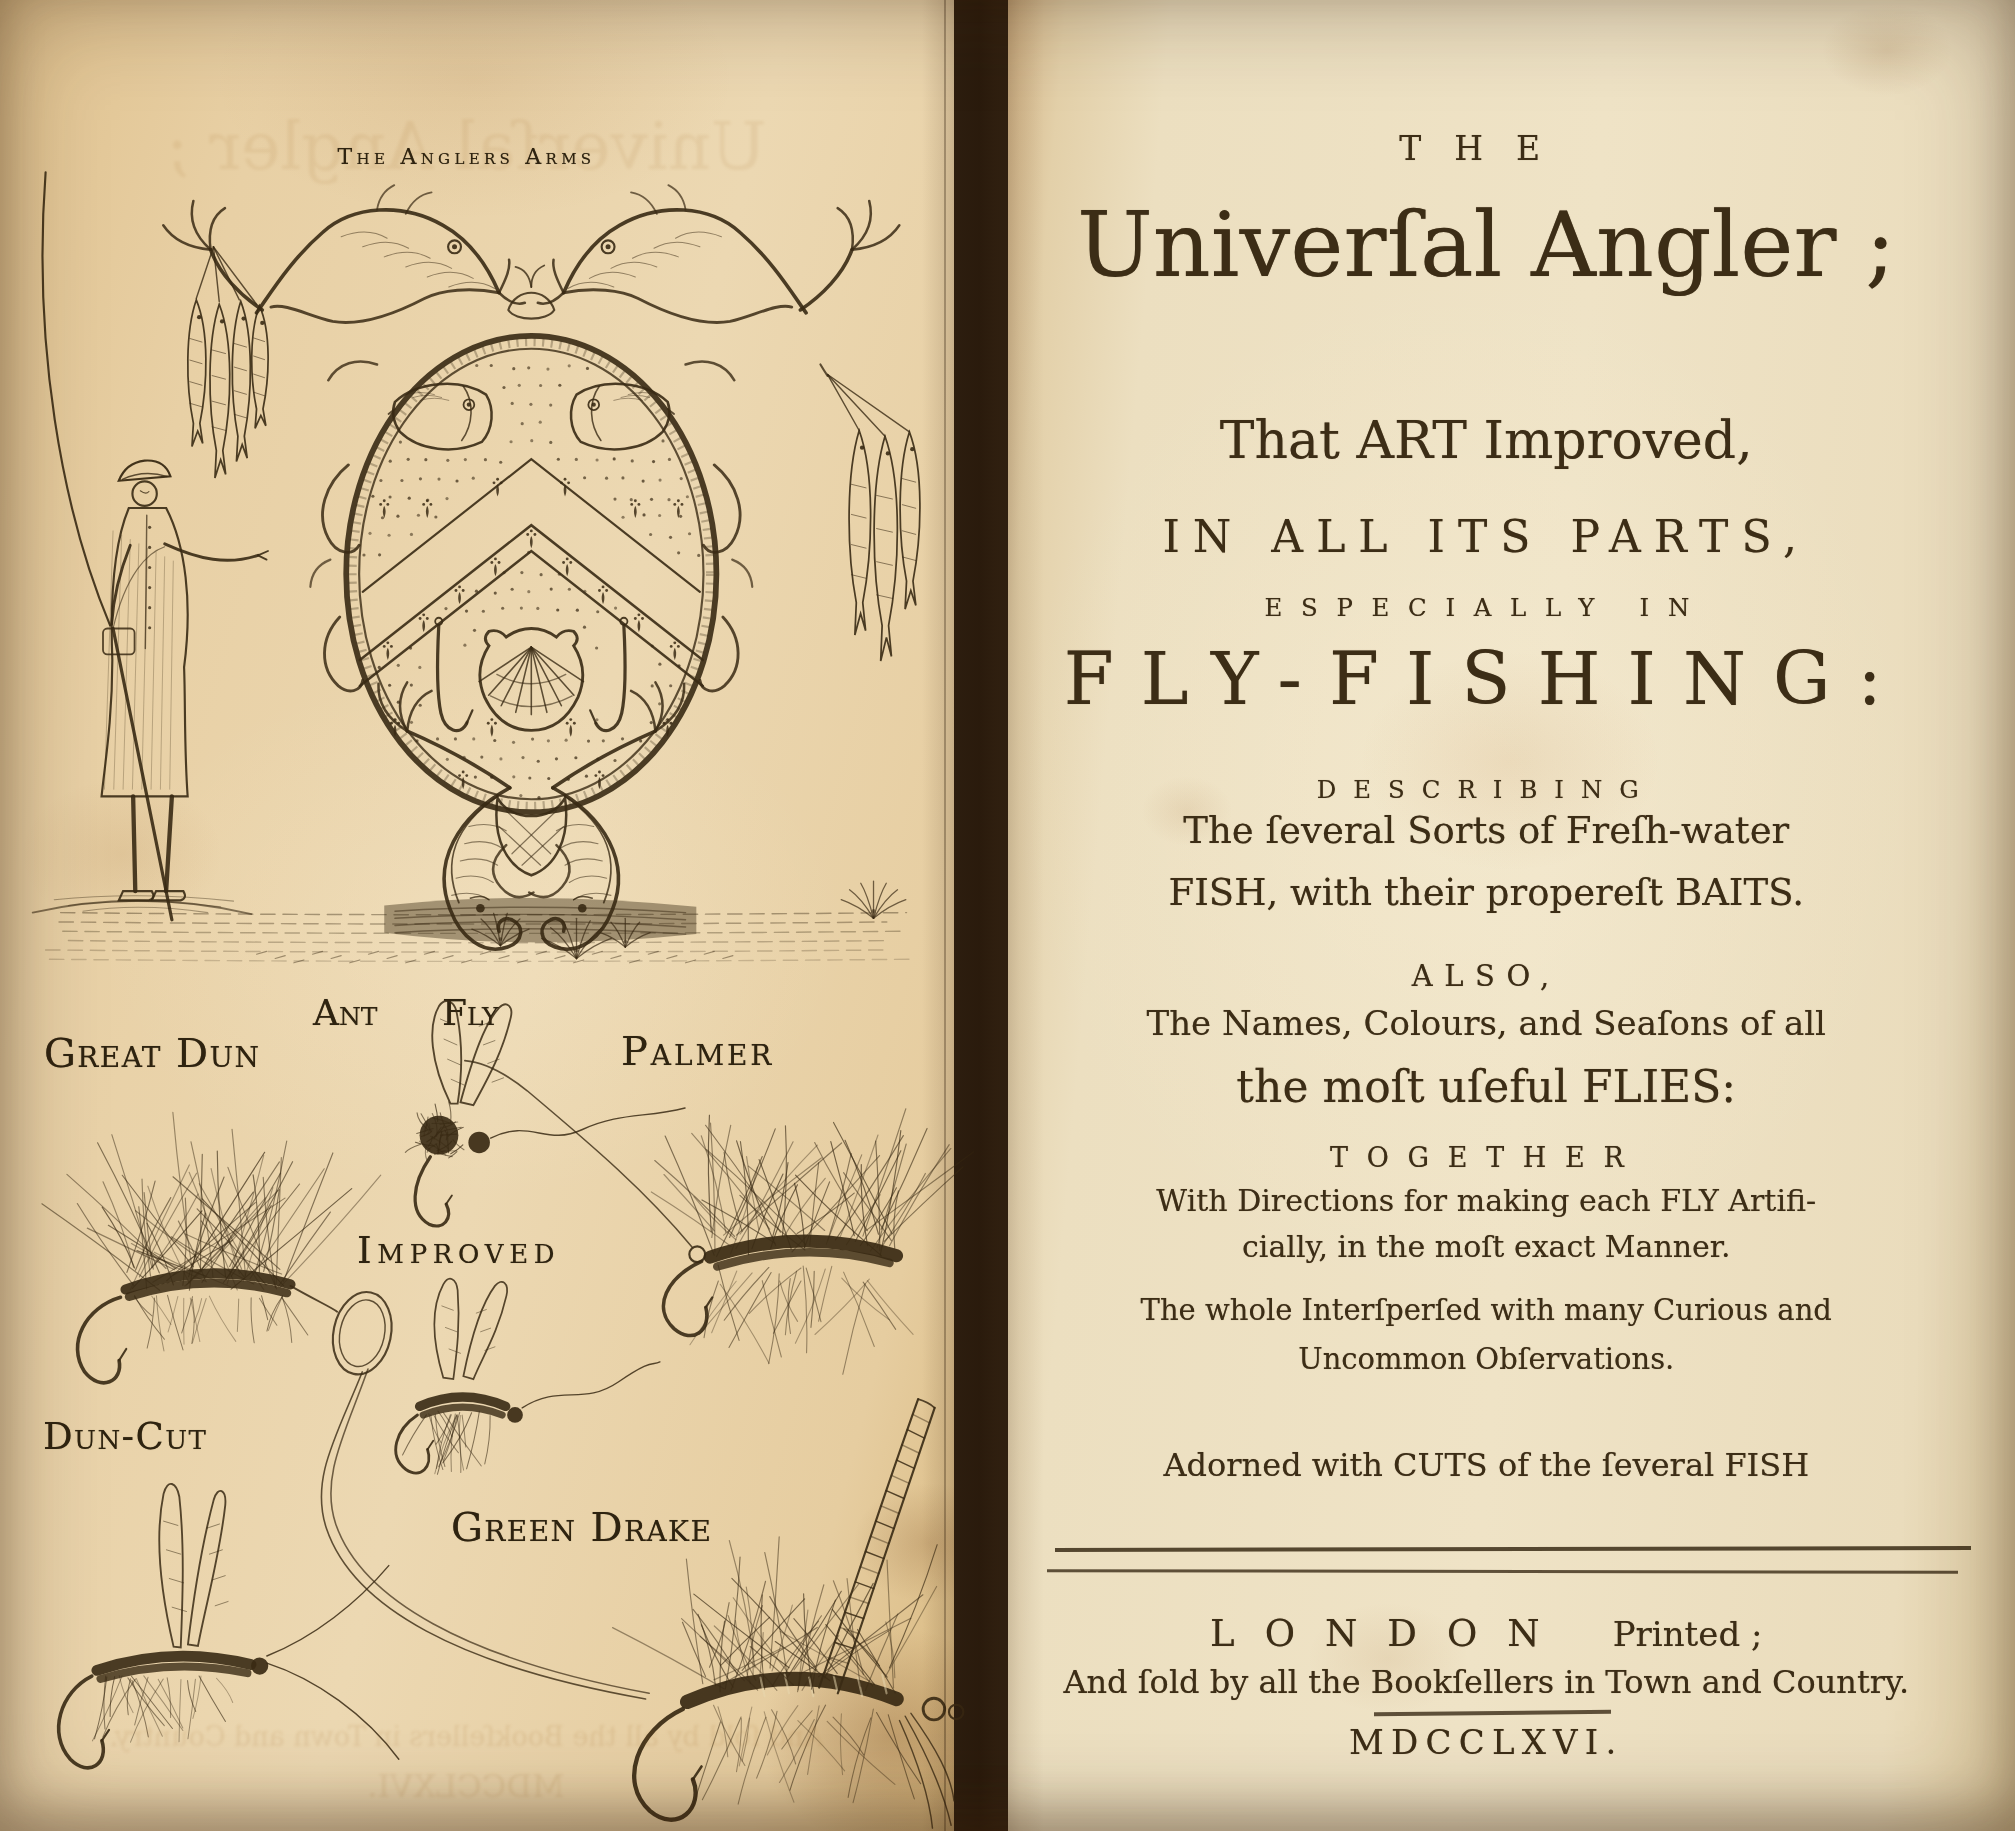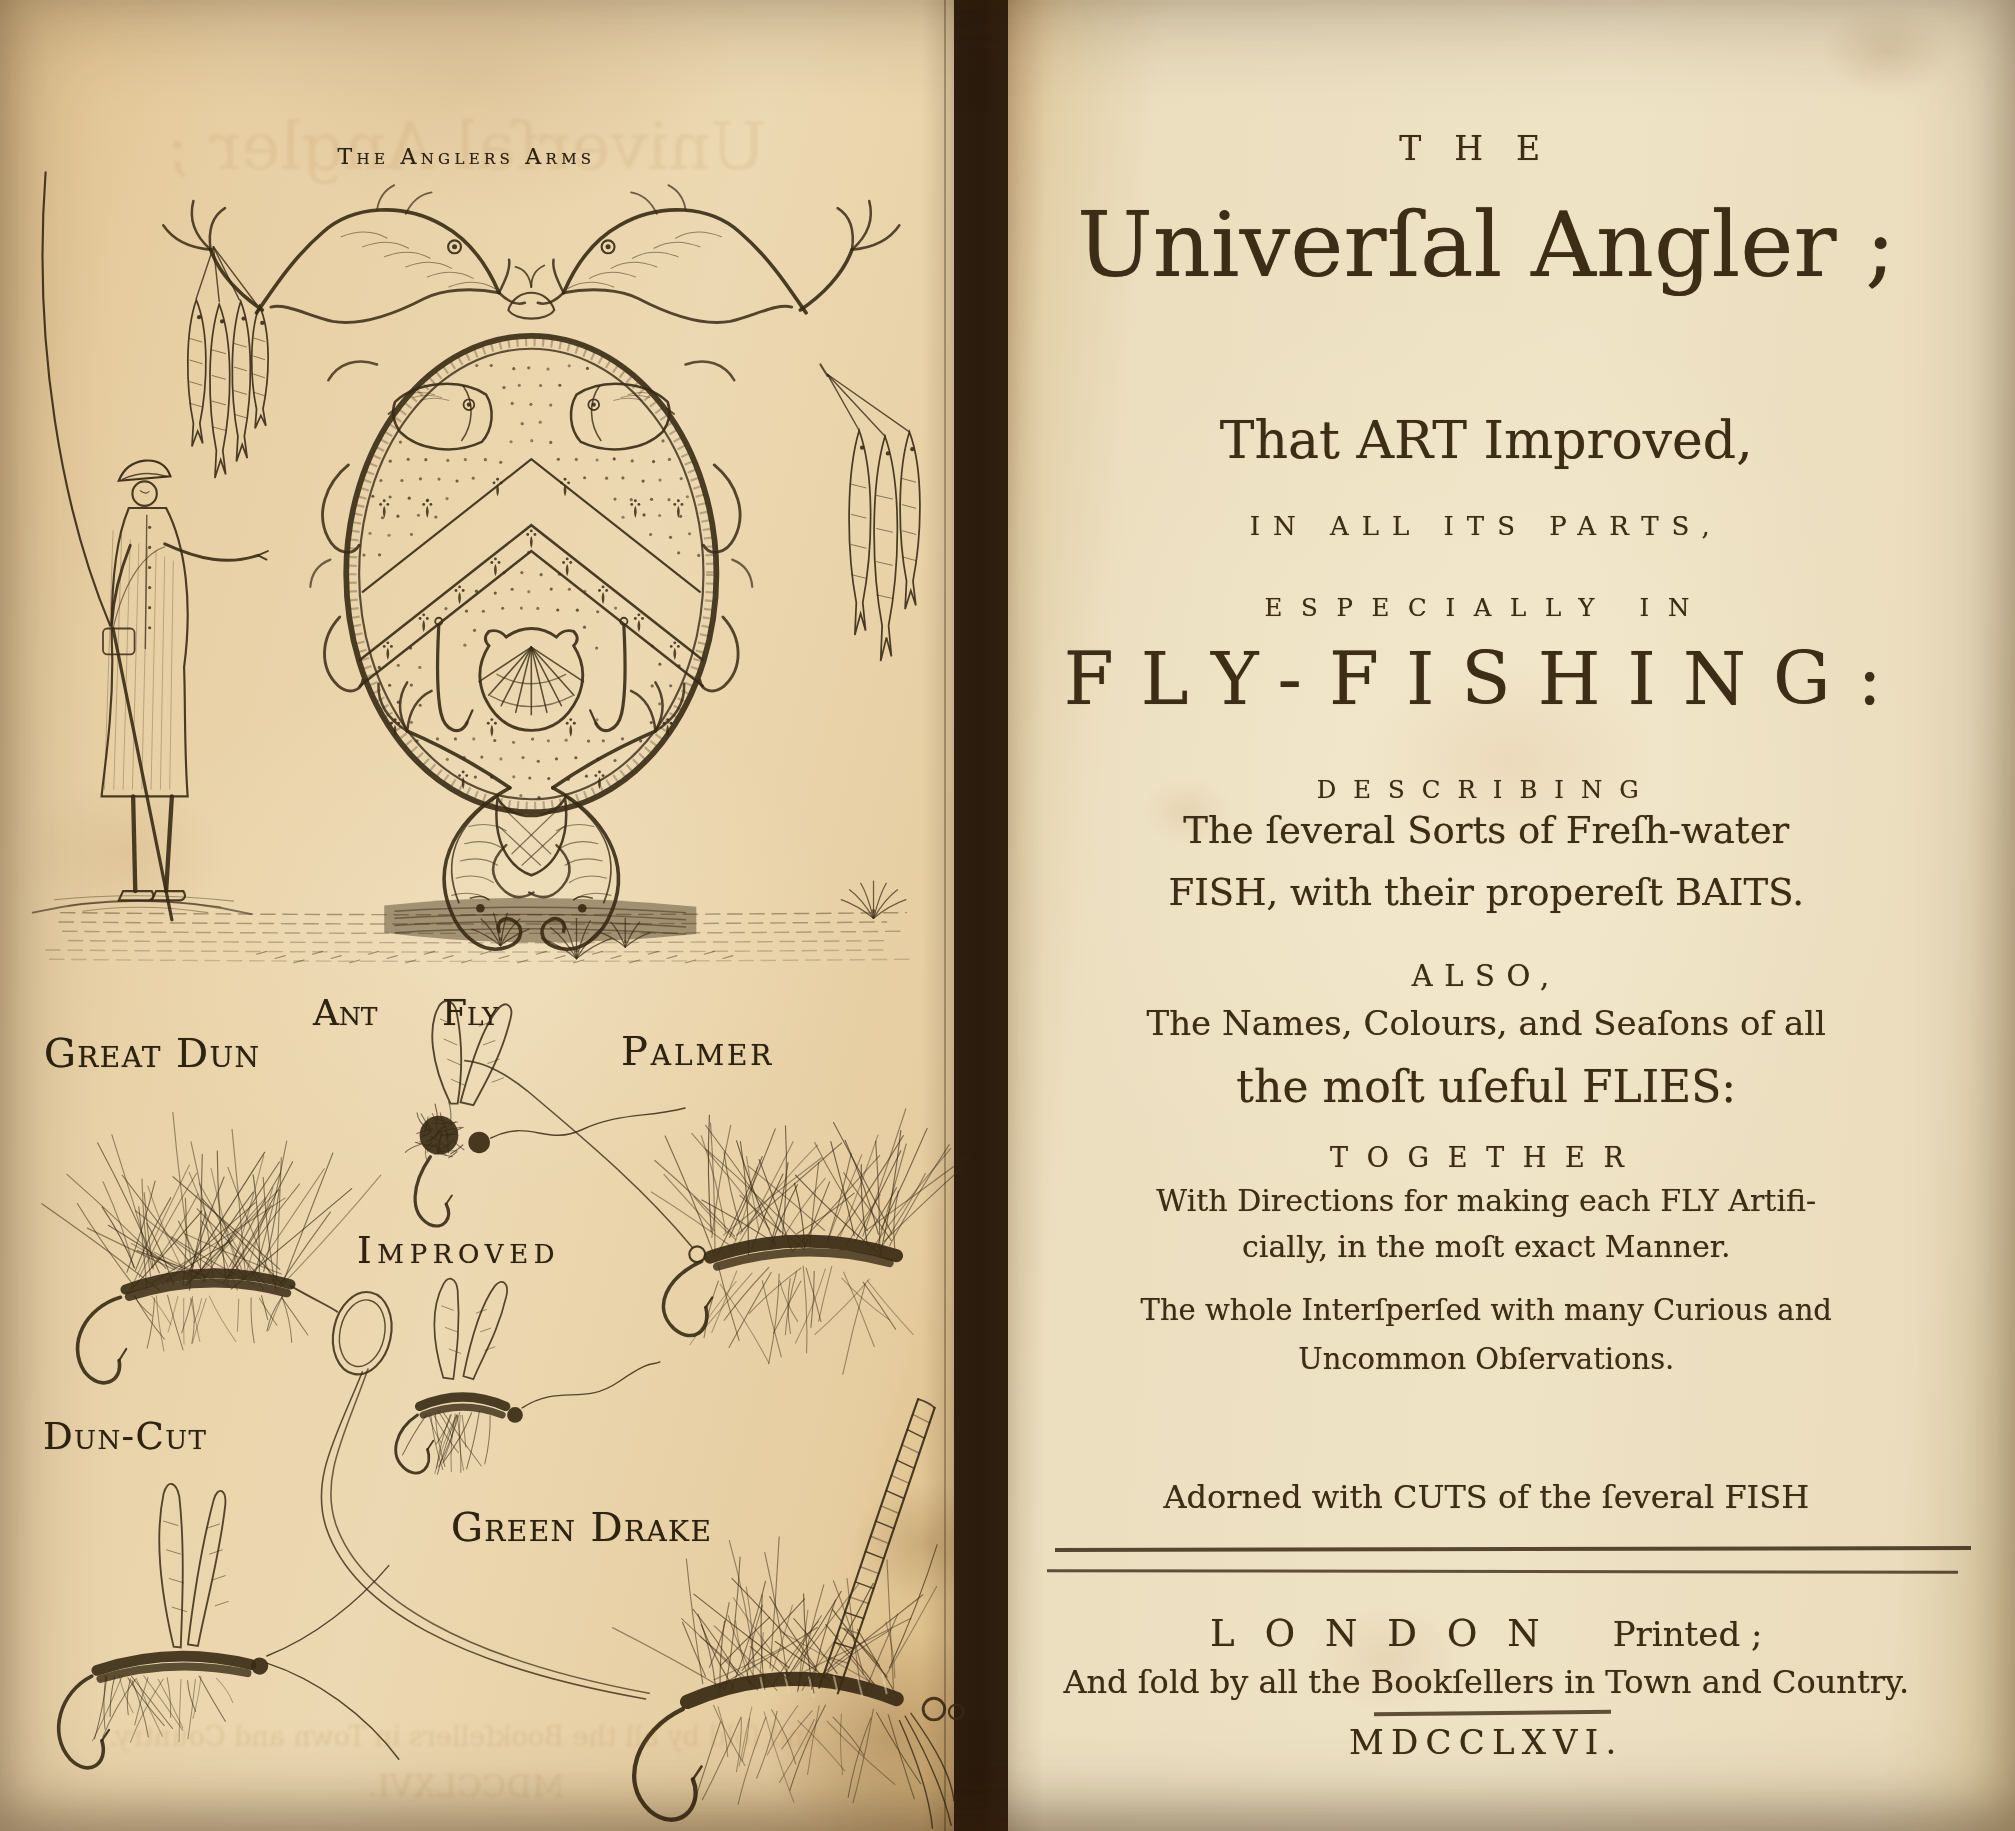--- a/index.html
+++ b/index.html
@@ -29,35 +29,35 @@
   #fold-line{position:absolute;top:0;left:944px;width:2.2px;height:1831px;background:rgba(40,22,6,.30);}
   #vignette{position:absolute;inset:0;box-shadow:inset 0 0 100px rgba(55,32,10,.38), inset 0 -21.5px 43px rgba(55,32,10,.25);}
   
   .ink{color:#3c2d16;text-shadow:0 0 0.7px rgba(60,42,16,.55);}
   .ln{position:absolute;left:21.5px;right:72px;text-align:center;white-space:nowrap;}
   
   .t-the       {top:129px; font-size:33px; letter-spacing:33px;}
   .t-title     {top:192px; font-size:90px;}
   .t-or        {top:329px; font-size:29px; letter-spacing:20px;}
   .t-improved  {top:410px; font-size:52px;}
-  .t-parts     {top:511px; font-size:26px; letter-spacing:13px;}
+  .t-parts     {top:511px; font-size:44px; letter-spacing:13px;}
   .t-especially{top:593px; font-size:24.4px; letter-spacing:18.7px;}
   .t-flyfishing{top:637px; font-size:72px;letter-spacing:27px;}
   .t-describing{top:775px;font-size:24.4px; letter-spacing:17px;}
   .t-sorts1    {top:809px;font-size:37px;}
   .t-sorts2    {top:871px;font-size:37px;}
   .t-also      {top:959px;font-size:29px; letter-spacing:11.5px;}
   .t-names1    {top:1003px;font-size:34px;}
   .t-names2    {top:1061px;font-size:44px;}
   .t-together  {top:1142px;font-size:27px; letter-spacing:18.7px;}
   .t-dir1      {top:1183px;font-size:30px;}
   .t-dir2      {top:1229px;font-size:30px;}
   .t-whole1    {top:1293px;font-size:29px;}
   .t-whole2    {top:1342px;font-size:29px;}
-  .t-adorned1  {top:1478px;font-size:32px;}
+  .t-adorned1  {top:1446px;font-size:32px;}
   .t-adorned2  {top:1454px;font-size:32px;}
   .t-imprint   {top:1612px;font-size:34px;}
   .t-imprint .city{letter-spacing:30px;font-size:37px;}
   .t-imprint .printed{margin-left:43px;}
   .t-sold      {top:1663px;font-size:32px;}
   .t-year      {top:1722px;font-size:34px;letter-spacing:7.2px;}
   .rule{position:absolute;background:#3a2b15;}
   #rule-a{top:1547px;left:47px; right:44px; height:4.3px; opacity:.85;transform:rotate(-.12deg);}
   #rule-b{top:1570px;left:39px; right:57px; height:2.9px; opacity:.8; transform:rotate(.1deg);}
   #rule-c{top:1711px;left:366px;width:237px;height:3.6px; opacity:.8; transform:rotate(-.6deg);}

